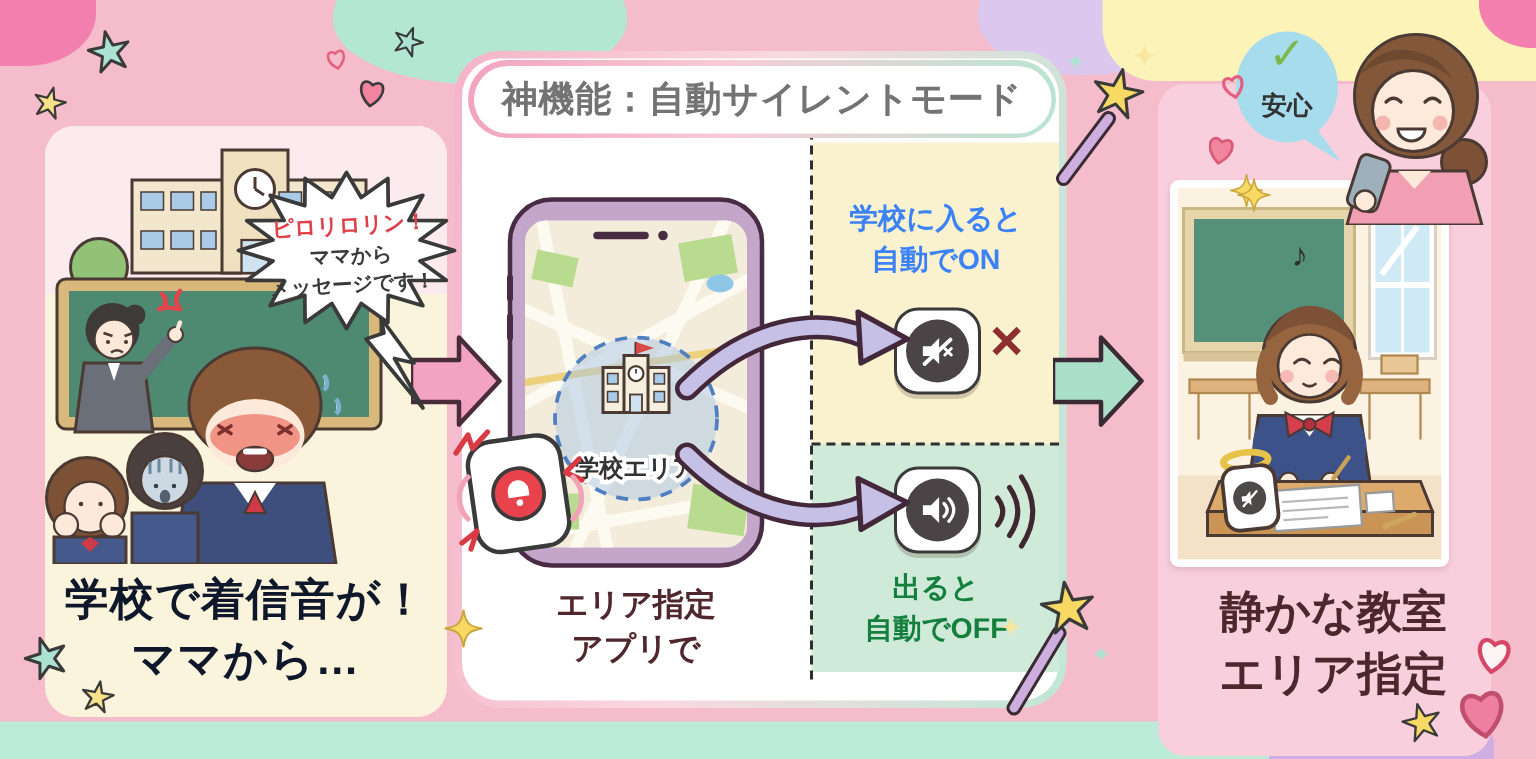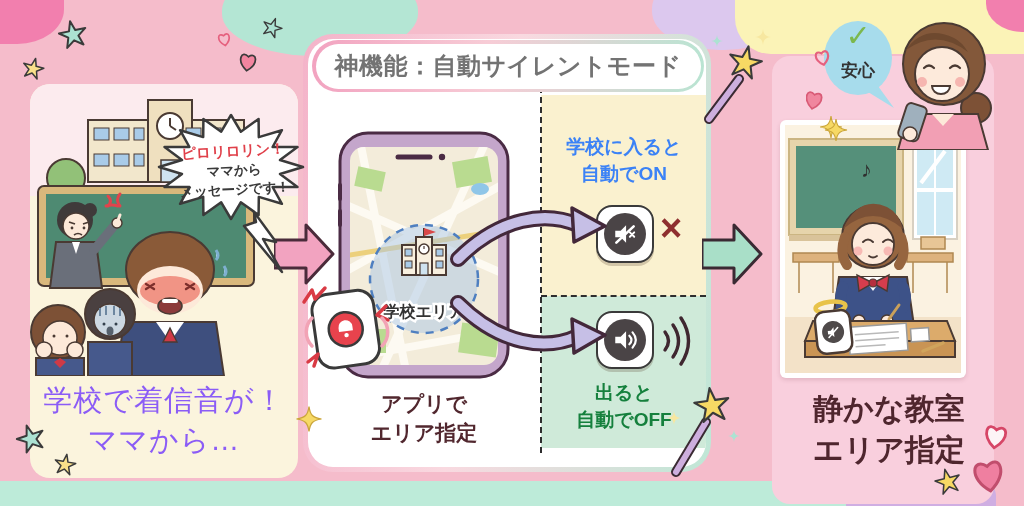--- a/index.html
+++ b/index.html
@@ -12,21 +12,21 @@
   .blob-magenta-tl{left:-14px;top:-14px;width:78px;height:58px;background:#f27fae;border-radius:0 0 60% 0;}
   .blob-mint-top{left:222px;top:-32px;width:196px;height:88px;background:#b4e6d4;border-radius:48%;}
   .blob-lav-top{left:652px;top:-30px;width:140px;height:80px;background:#dcc8ee;border-radius:48%;}
   .band-yellow-top{left:735px;top:-22px;width:300px;height:76px;background:#fbf3b7;border-radius:0 0 0 36px;}
   .blob-magenta-tr{left:986px;top:-16px;width:60px;height:48px;background:#f27fae;border-radius:0 0 0 60%;}
   .band-mint-bottom{left:-16px;top:481px;width:880px;height:42px;background:#bdebd9;border-radius:0 26px 0 0;}
   .blob-purple-br{left:846px;top:469px;width:150px;height:52px;background:#cfaee2;border-radius:50% 50% 0 0;}
 
   
   .left-panel{left:30px;top:84px;width:268px;height:394px;background:#fbf4dd;border-radius:20px;overflow:hidden;}
-  .left-caption{position:absolute;left:0;top:296px;width:100%;text-align:center;color:#8b5cf6;font-weight:400;font-size:29px;line-height:40px;letter-spacing:1px;}
+  .left-caption{position:absolute;left:0;top:296px;width:100%;text-align:center;color:#0f172a;font-weight:700;font-size:29px;line-height:40px;letter-spacing:1px;}
 
   
   .burst-text{left:170px;top:142px;width:128px;text-align:center;transform:rotate(-3deg);font-weight:900;line-height:19px;z-index:7;}
   .burst-text .b1{color:#e0404a;font-size:14.5px;}
   .burst-text .b2,.burst-text .b3{color:#3a3a3a;font-size:13.5px;}
 
   
   .card-frame{left:303px;top:34px;width:408px;height:438px;border-radius:30px;padding:5px;
     background:linear-gradient(100deg,#f4b3c9 0%,#f9d9e0 45%,#bfe7d6 100%);z-index:2;}
   .card-inner{position:relative;width:100%;height:100%;background:#ffffff;border-radius:25px;overflow:hidden;}
@@ -284,22 +284,22 @@
             </g>
             <rect x="82" y="132" width="8" height="12" fill="#cfe3f0" stroke="#4a3a33" stroke-width="1.2"></rect>
           </g>
           <text x="86" y="186" text-anchor="middle" font-size="16" font-weight="bold" fill="#333333" stroke="#ffffff" stroke-width="5" paint-order="stroke">学校エリア</text>
         </g>
         <line x1="60" y1="26" x2="92" y2="26" stroke="#4a2b44" stroke-width="5" stroke-linecap="round"></line>
         <circle cx="104" cy="26" r="3.2" fill="#4a2b44"></circle>
       </svg>
 
       <div class="phone-caption">
+        <div>エリア指定</div>
         <div>アプリで</div>
-        <div>エリア指定</div>
       </div>
 
       <div class="enter-text">
         <div>学校に入ると</div>
         <div>自動でON</div>
       </div>
 
       <div class="sq-icon" style="left:288px;top:166px">
         <div class="disc">
           <svg width="26" height="26" viewBox="0 0 24 24">

